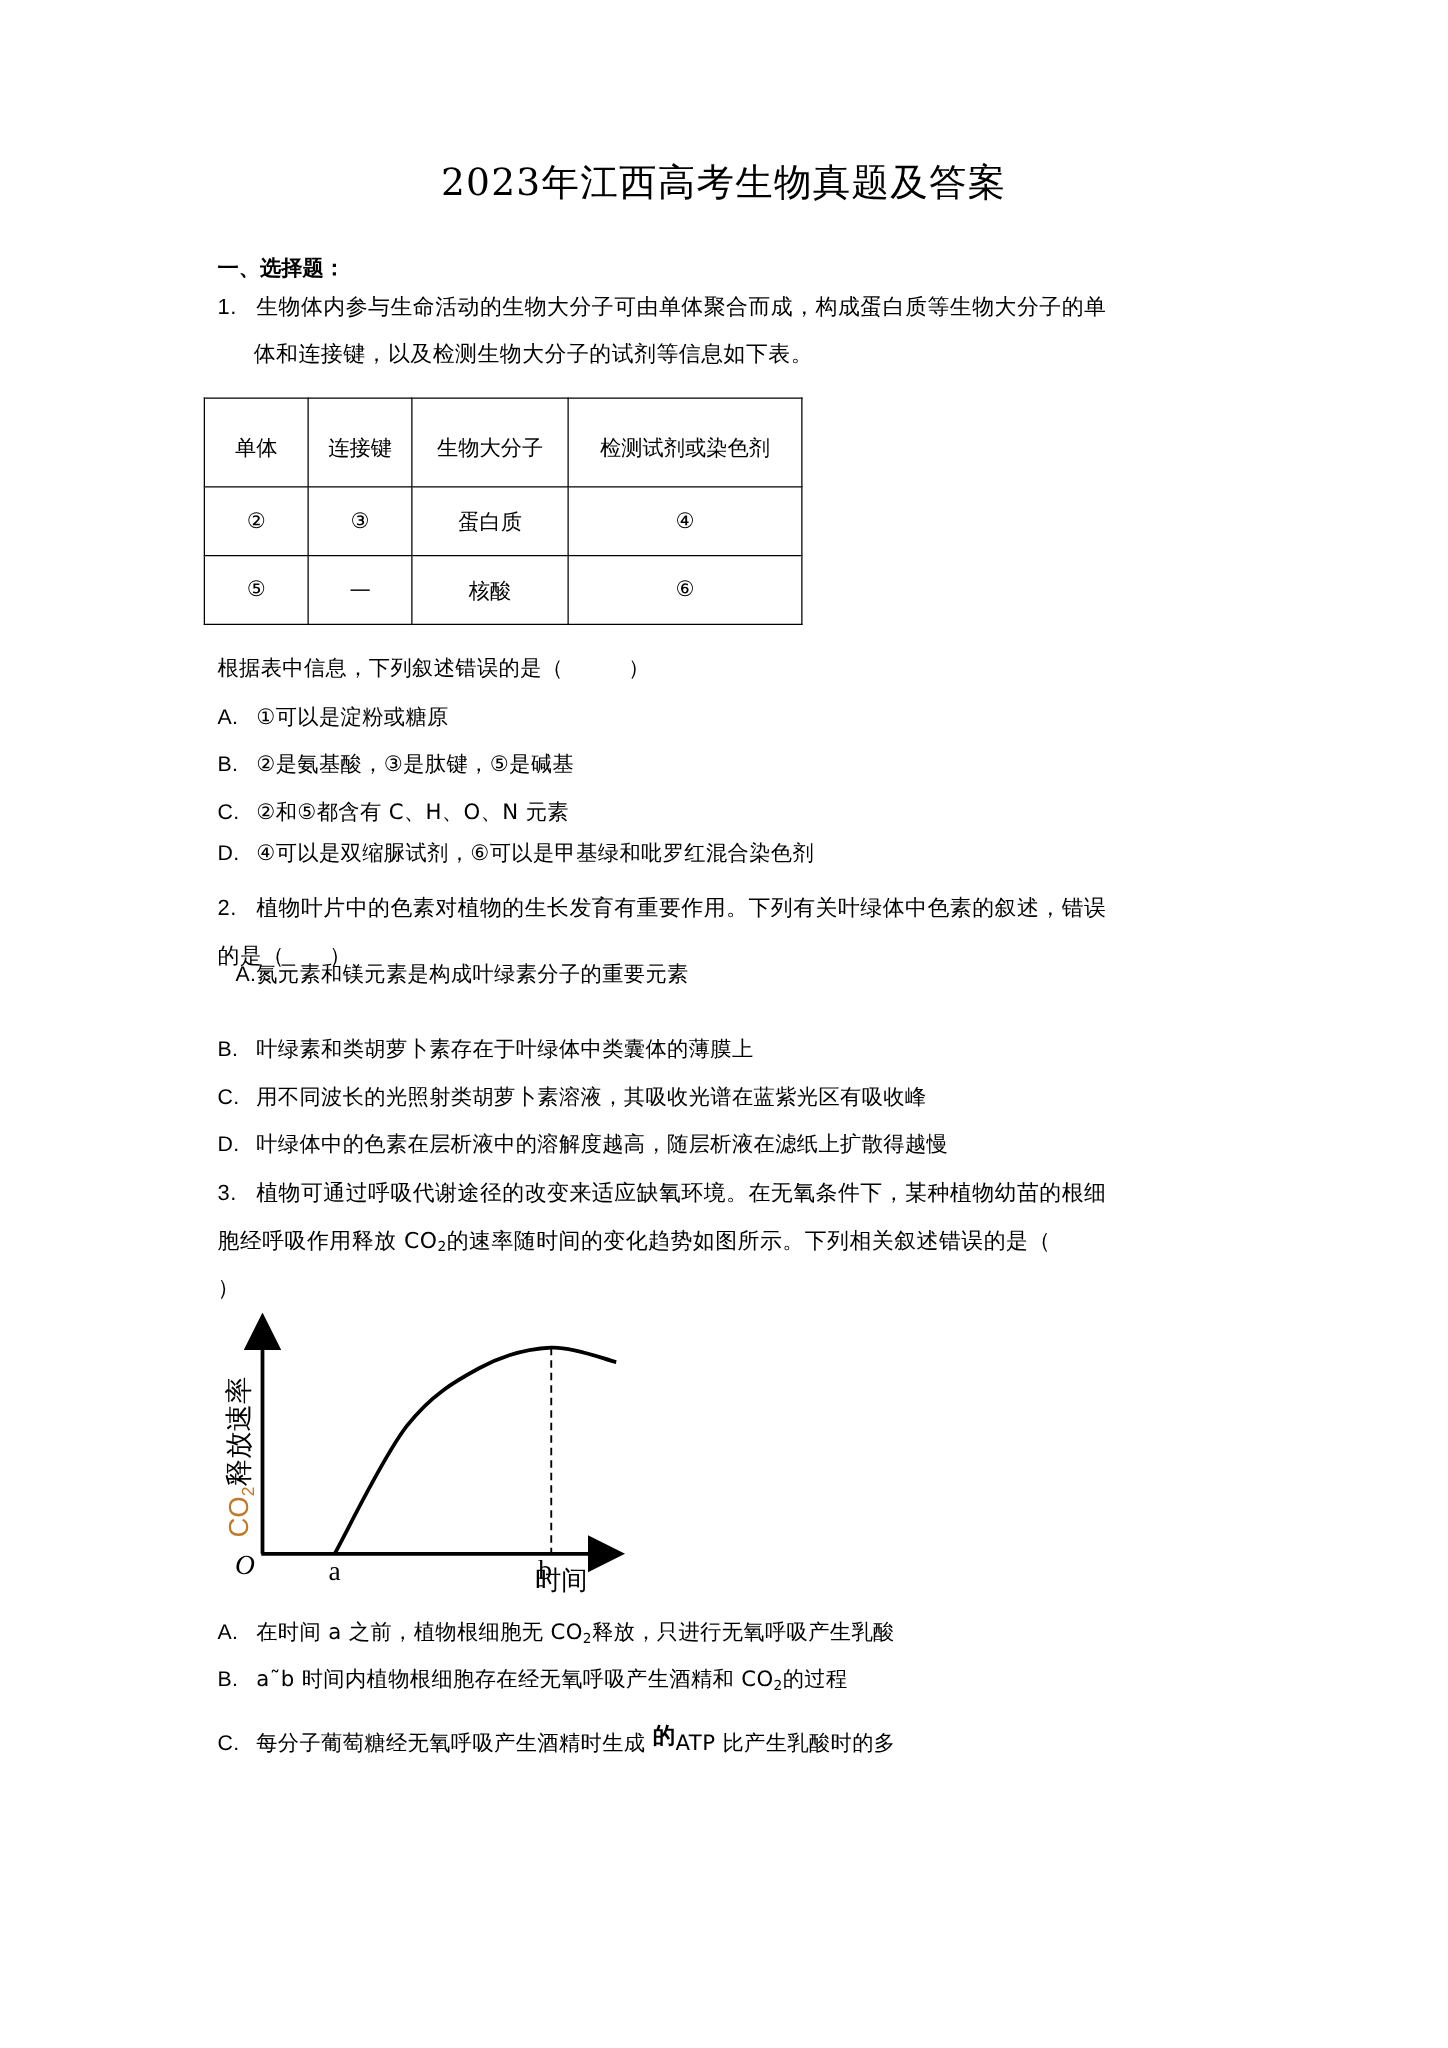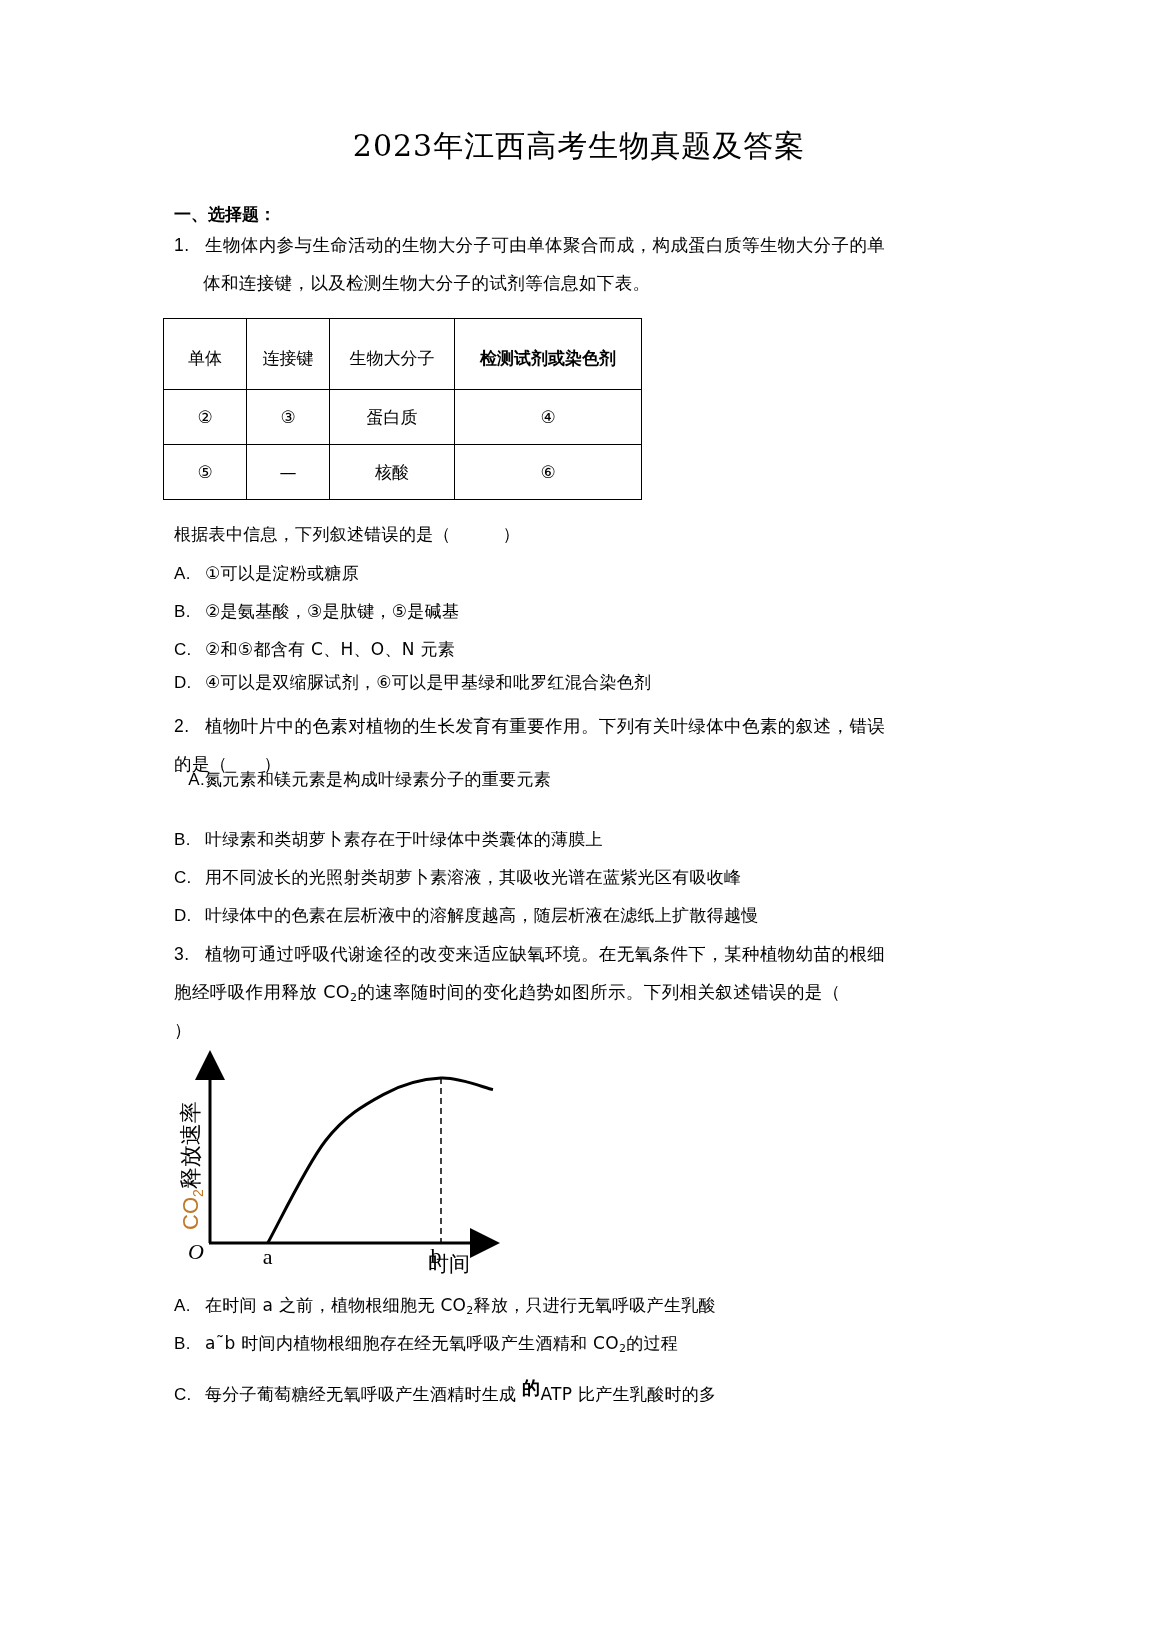--- a/index.html
+++ b/index.html
@@ -10,21 +10,21 @@
            font-family: "DejaVu Serif", "Liberation Serif", serif; font-size: 30px; letter-spacing: 1px; }
   .section { left: 174px; top: 203px; font-size: 17px; font-weight: bold; }
   .line { font-size: 17.5px; left: 174px; letter-spacing: 0.4px; }
   .opt { font-size: 17px; left: 174px; letter-spacing: 0.3px; }
   .opt .lbl, .line .num { display: inline-block; width: 31px; font-family: "Liberation Sans", sans-serif; }
   sub { font-size: 11px; vertical-align: -3px; }
   table.bio { position: absolute; left: 163px; top: 318px; border-collapse: collapse; }
   table.bio td { border: 1.5px solid #000; text-align: center; font-size: 17px; height: 54px; padding: 0; vertical-align: middle; }
   table.bio tr:first-child td { vertical-align: top; padding-top: 28px; height: 42px; }
   table.bio td.c1 { width: 82px; } table.bio td.c2 { width: 82px; }
-  table.bio td.c3 { width: 124px; } table.bio td.c4 { width: 186px; font-weight: bold; }
+  table.bio td.c3 { width: 124px; } table.bio td.c4 { width: 186px; }
   .big-de { font-weight: bold; font-size: 18px; vertical-align: 6px; }
   svg text { font-family: "Liberation Serif", "DejaVu Serif", serif; }
 </style>
 </head>
 <body>
 
 <div class="abs title">2023年江西高考生物真题及答案</div>
 <div class="abs section">一、选择题：</div>
 
 <div class="abs line" style="top:233px;">

